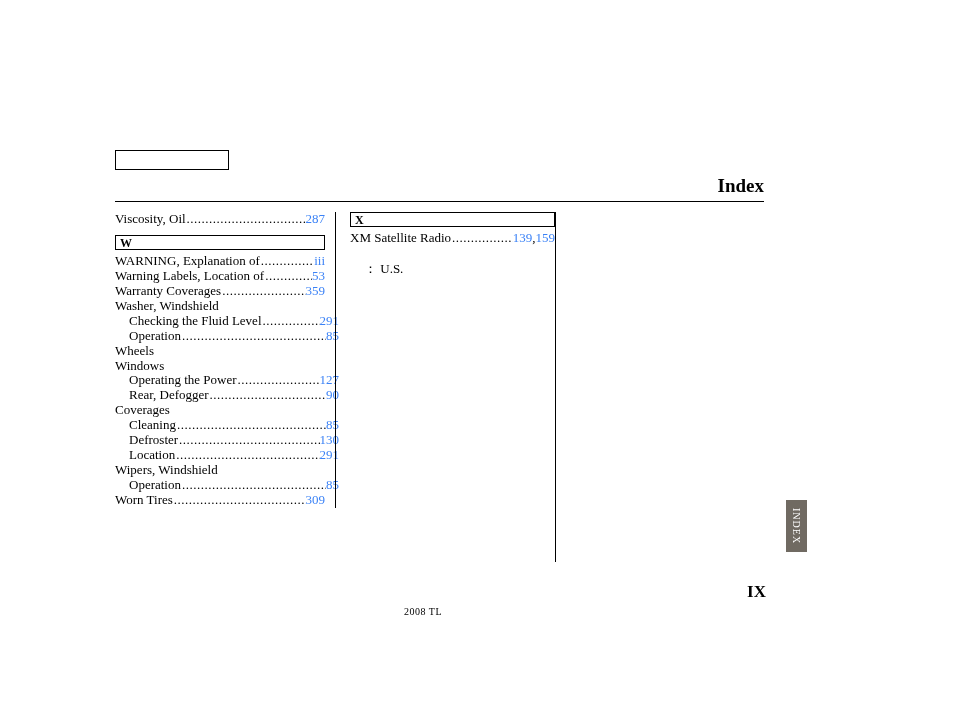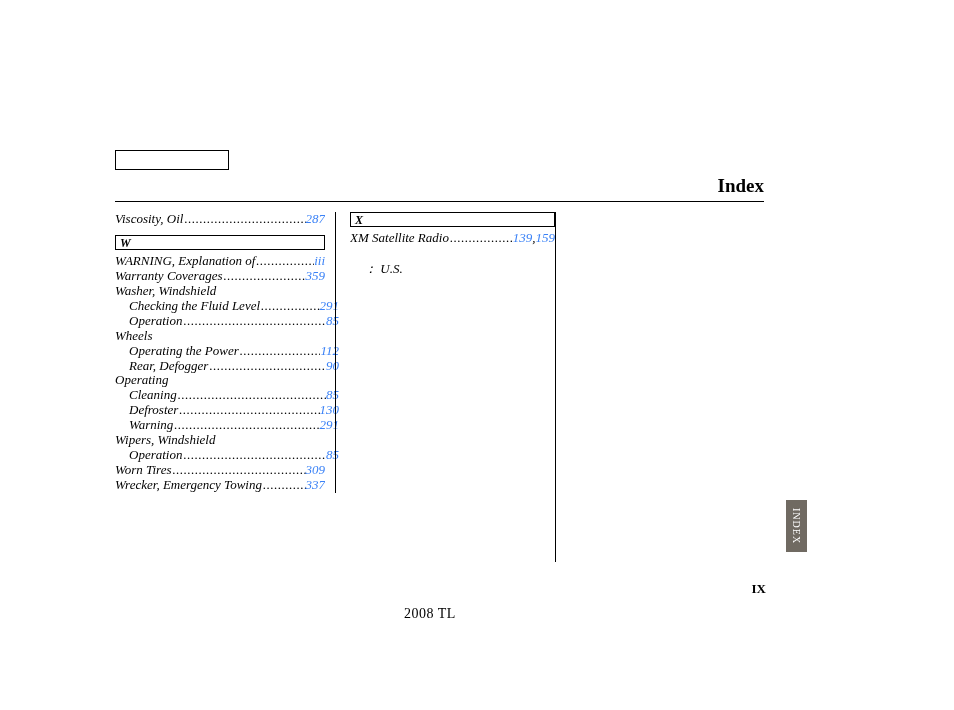--- a/index.html
+++ b/index.html
@@ -44,21 +44,20 @@
     position: absolute;
     left: 115px;
     top: 168px;
     width: 440px;
     display: flex;
   }
   .col {
     width: 50%;
     box-sizing: border-box;
     padding-right: 10px;
-    font-style: italic;
   }
   .col + .col {
     padding-left: 14px;
     padding-right: 0;
     border-left: 1px solid #000;
   }
   .col-right-rule {
     position: absolute;
     left: 555px;
     top: 168px;
@@ -127,28 +126,28 @@
     writing-mode: vertical-lr;
     display: flex;
     align-items: center;
     justify-content: center;
   }
   .roman {
     position: absolute;
     right: 188px;
     top: 538px;
     font-weight: bold;
-    font-size: 13px;
+    font-size: 17px;
     text-align: center;
   }
   .footer {
     position: absolute;
     left: 404px;
     top: 562px;
-    font-size: 14px;
+    font-size: 10px;
     letter-spacing: 0.5px;
   }
 </style>
 </head>
 <body>
 
 <div class="page">
 
   <div class="top-left-box"></div>
 
@@ -167,20 +166,25 @@
       </div>
 
       <div class="letter-head">W</div>
 
       <div class="entry">
         <span class="label">WARNING, Explanation of</span>
         <span class="dots"></span>
         <span class="page-ref">iii</span>
       </div>
 
+      <div class="entry">
+        <span class="label">Warning Labels, Location of</span>
+        <span class="dots"></span>
+        <span class="page-ref">53</span>
+      </div>
 
       <div class="entry">
         <span class="label">Warranty Coverages</span>
         <span class="dots"></span>
         <span class="page-ref">359</span>
       </div>
 
       <div class="entry plain">
         <span class="label">Washer, Windshield</span>
       </div>
@@ -192,70 +196,68 @@
       <div class="entry indent">
         <span class="label">Operation</span>
         <span class="dots"></span>
         <span class="page-ref">85</span>
       </div>
 
       <div class="entry plain">
         <span class="label">Wheels</span>
       </div>
 
+      <div class="entry plain">
+        <span class="label">Windows</span>
+      </div>
       <div class="entry indent">
         <span class="label">Operating the Power</span>
         <span class="dots"></span>
-        <span class="page-ref">112</span>
+        <span class="page-ref">127</span>
       </div>
       <div class="entry indent">
         <span class="label">Rear, Defogger</span>
         <span class="dots"></span>
         <span class="page-ref">90</span>
       </div>
 
       <div class="entry plain">
-        <span class="label">Operating</span>
+        <span class="label">Coverages</span>
       </div>
       <div class="entry indent">
         <span class="label">Cleaning</span>
         <span class="dots"></span>
         <span class="page-ref">85</span>
       </div>
       <div class="entry indent">
         <span class="label">Defroster</span>
         <span class="dots"></span>
         <span class="page-ref">130</span>
       </div>
       <div class="entry indent">
-        <span class="label">Warning</span>
+        <span class="label">Location</span>
         <span class="dots"></span>
         <span class="page-ref">291</span>
       </div>
 
       <div class="entry plain">
         <span class="label">Wipers, Windshield</span>
       </div>
       <div class="entry indent">
         <span class="label">Operation</span>
         <span class="dots"></span>
         <span class="page-ref">85</span>
       </div>
 
       <div class="entry">
         <span class="label">Worn Tires</span>
         <span class="dots"></span>
         <span class="page-ref">309</span>
       </div>
 
-      <div class="entry">
-        <span class="label">Wrecker, Emergency Towing</span>
-        <span class="dots"></span>
-        <span class="page-ref">337</span>
-      </div>
     </div>
 
     <div class="col">
       <div class="letter-head first">X</div>
 
       <div class="entry">
         <span class="label">XM Satellite Radio</span>
         <span class="dots"></span>
         <span class="page-ref">139</span>
           <span>, </span>

